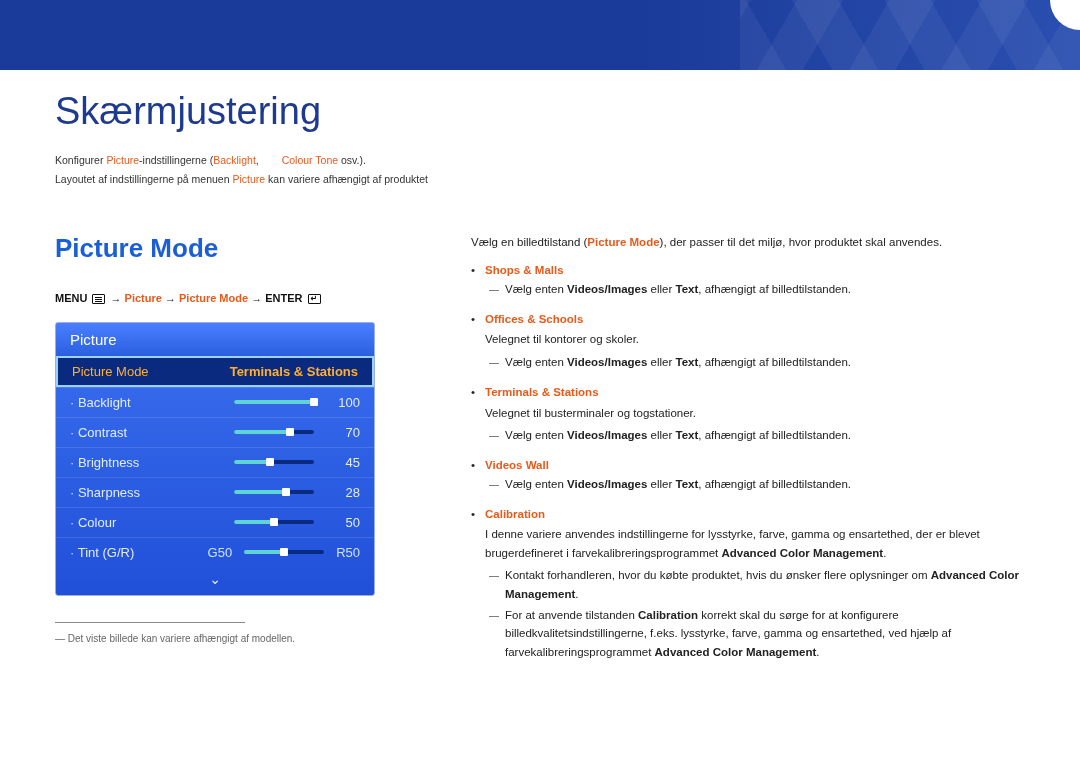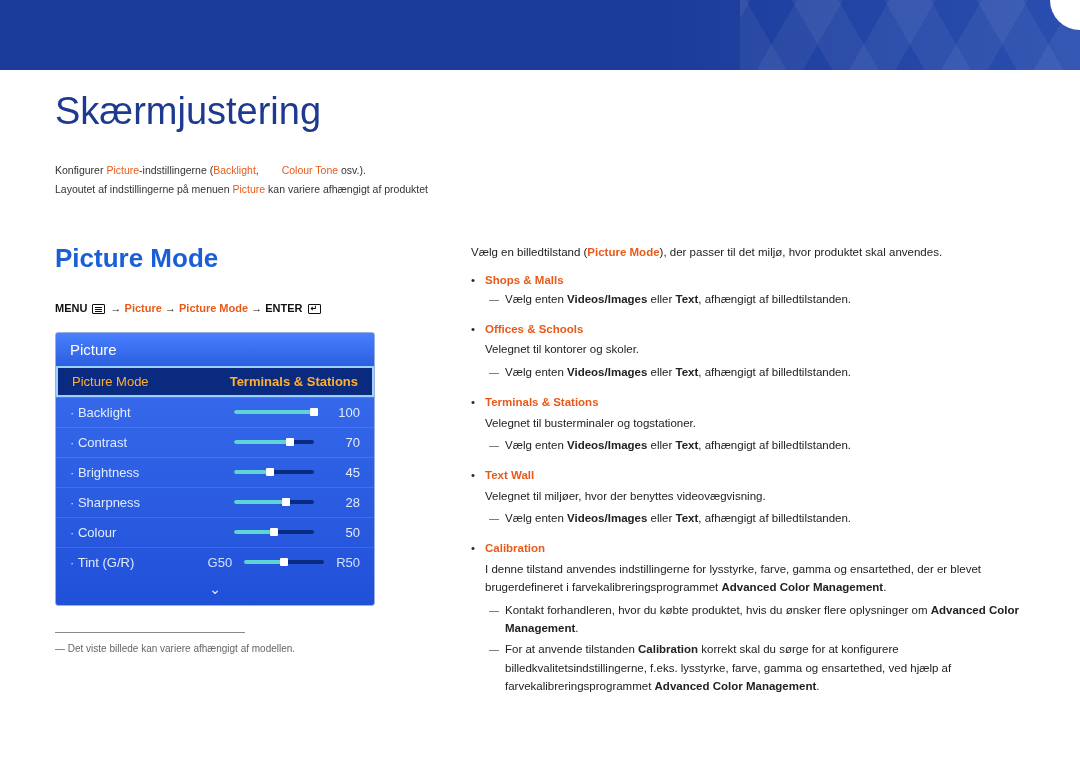--- a/index.html
+++ b/index.html
@@ -3,21 +3,21 @@
 <meta charset="utf-8">
 <style>
 * { margin:0; padding:0; box-sizing:border-box; }
 body { font-family: -apple-system, "Segoe UI", Arial, sans-serif; background:#fff; width:1080px; }
 .header-band { height:70px; background: linear-gradient(90deg, #1b3b9a 0%, #1b3b9a 60%, #2a4fb0 100%); position:relative; overflow:hidden; }
 .header-band::after { content:""; position:absolute; right:0; top:0; bottom:0; width:340px; background:
   repeating-linear-gradient(60deg, rgba(255,255,255,0.05) 0 40px, rgba(255,255,255,0) 40px 80px),
   repeating-linear-gradient(-60deg, rgba(255,255,255,0.05) 0 40px, rgba(255,255,255,0) 40px 80px); }
 .corner { position:absolute; right:0; top:0; width:30px; height:30px; background:#fff; border-bottom-left-radius:30px; }
 .content { padding: 20px 55px 40px; }
-h1 { font-size:38px; font-weight:400; color:#1e3a8f; margin-bottom:28px; }
+h1 { font-size:38px; font-weight:400; color:#1e3a8f; margin-bottom:18px; }
 .intro { font-size:10.5px; color:#333; line-height:1.8; }
 .intro .picture { color:#e85a1a; }
 .intro .bl { color:#e85a1a; }
 .intro .ct { color:#e85a1a;padding-left:20px; }
 .two-col { display:flex; gap:96px; margin-top:44px; }
 .left { width:320px; flex:0 0 320px; }
 .right { flex:1; font-size:11.5px; color:#222; line-height:1.6; }
 h2 { font-size:26px; color:#1a5fd6; font-weight:700; margin-bottom:28px; }
 .breadcrumb { font-size:11px; font-weight:700; color:#111; margin-bottom:18px; }
 .breadcrumb .arrow { font-weight:400; }
@@ -163,26 +163,25 @@
           <span class="mode-name">Offices &amp; Schools</span>
           <div class="desc">Velegnet til kontorer og skoler.</div>
           <div class="sub"><span>Vælg enten </span><span class="vi">Videos/Images</span><span> eller </span><span class="tx">Text</span><span>, afhængigt af billedtilstanden.</span></div>
         </li>
         <li>
           <span class="mode-name">Terminals &amp; Stations</span>
           <div class="desc">Velegnet til busterminaler og togstationer.</div>
           <div class="sub"><span>Vælg enten </span><span class="vi">Videos/Images</span><span> eller </span><span class="tx">Text</span><span>, afhængigt af billedtilstanden.</span></div>
         </li>
         <li>
-          <span class="mode-name">Text Wall</span>
-          <div class="desc">Velegnet til miljøer, hvor der benyttes videovægvisning.</div>
+          <span class="mode-name">Videos Wall</span>
           <div class="sub"><span>Vælg enten </span><span class="vi">Videos/Images</span><span> eller </span><span class="tx">Text</span><span>, afhængigt af billedtilstanden.</span></div>
         </li>
         <li>
           <span class="mode-name">Calibration</span>
-          <div class="desc"><span>I denne tilstand anvendes indstillingerne for lysstyrke, farve, gamma og ensartethed, der er blevet brugerdefineret i farvekalibreringsprogrammet </span><span class="acm">Advanced Color Management</span><span>.</span></div>
+          <div class="desc"><span>I denne variere anvendes indstillingerne for lysstyrke, farve, gamma og ensartethed, der er blevet brugerdefineret i farvekalibreringsprogrammet </span><span class="acm">Advanced Color Management</span><span>.</span></div>
           <div class="sub"><span>Kontakt forhandleren, hvor du købte produktet, hvis du ønsker flere oplysninger om </span><span class="acm">Advanced Color Management</span><span>.</span></div>
           <div class="sub"><span>For at anvende tilstanden </span><span class="cal">Calibration</span><span> korrekt skal du sørge for at konfigurere billedkvalitetsindstillingerne, f.eks. lysstyrke, farve, gamma og ensartethed, ved hjælp af farvekalibreringsprogrammet </span><span class="acm">Advanced Color Management</span><span>.</span></div>
         </li>
       </ul>
     </div>
   </div>
 </div>
 
 </body></html>

